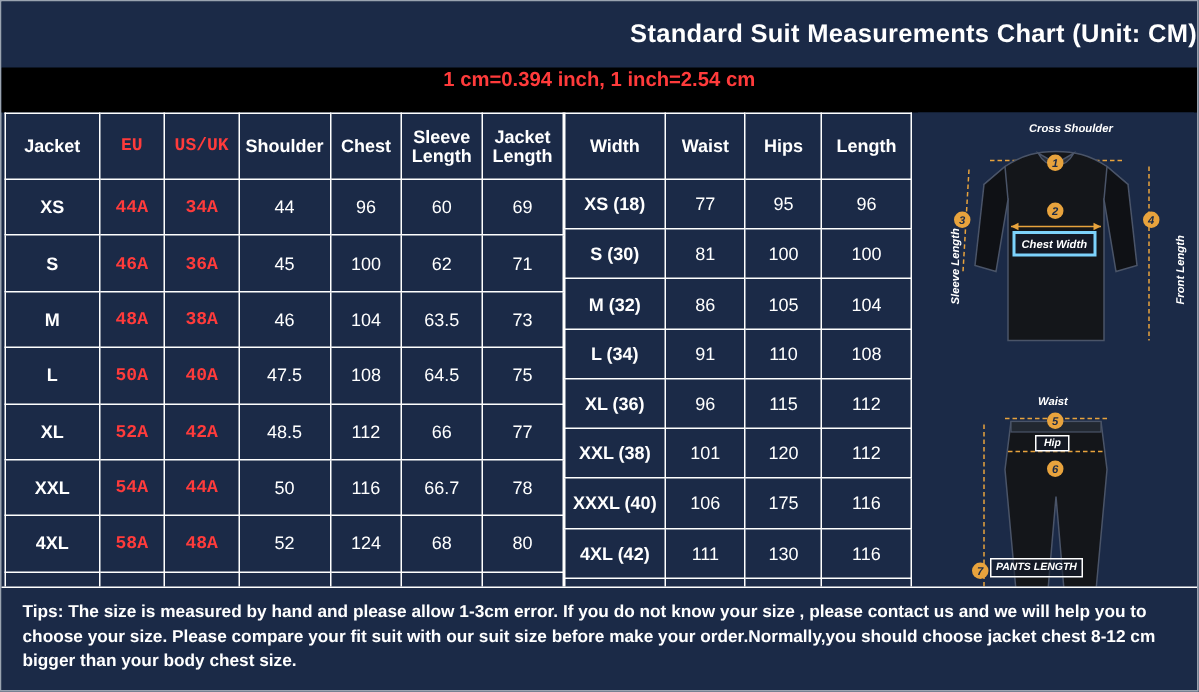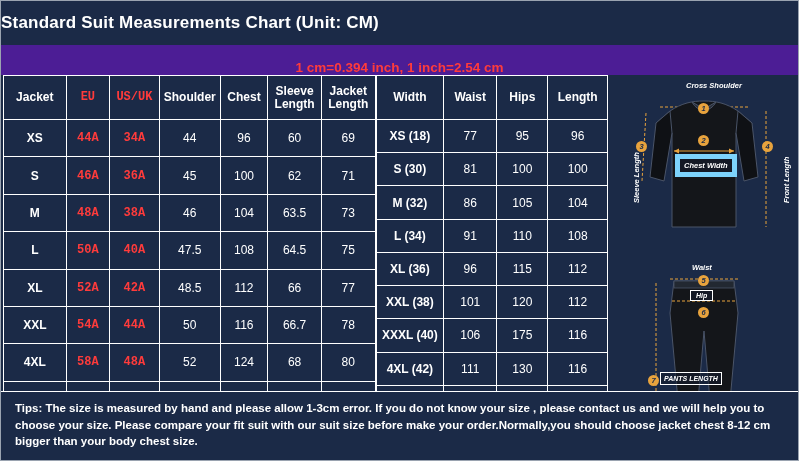--- a/index.html
+++ b/index.html
@@ -20,37 +20,37 @@
     background: #1b2a47;
     box-sizing: border-box;
     border: 1px solid #9aa3b0;
   }
 
   
   .title-bar {
     height: 44px;
     display: flex;
     align-items: center;
-    justify-content: flex-start;
+    justify-content: flex-end;
     background: #1b2a47;
   }
   .title-bar .title {
     color: #ffffff;
     font-size: 17px;
     font-weight: bold;
     letter-spacing: 0.2px;
   }
 
   
   .conv-bar {
     height: 30px;
     display: flex;
-    align-items: flex-end;
+    align-items: flex-start;
     justify-content: center;
-    background: #4c1d95;
+    background: #000000;
   }
   .conv-bar .conv {
     color: #ff3b3b;
     font-size: 13.5px;
     font-weight: bold;
   }
 
   
   .main {
     display: flex;
@@ -131,21 +131,21 @@
     border-radius: 50%;
     background: #e8a33d;
     color: #1b2a47;
     font-size: 7.5px;
     font-weight: bold;
     line-height: 11px;
     text-align: center;
   }
   .chest-box {
     position: absolute;
-    border: 5px solid #7dd3fc;
+    border: 2px solid #7dd3fc;
     color: #ffffff;
     font-size: 7.5px;
     font-weight: bold;
     padding: 2px 4px;
     background: rgba(20,28,45,0.6);
     white-space: nowrap;
   }
   .hip-box {
     position: absolute;
     border: 1px solid #ffffff;

